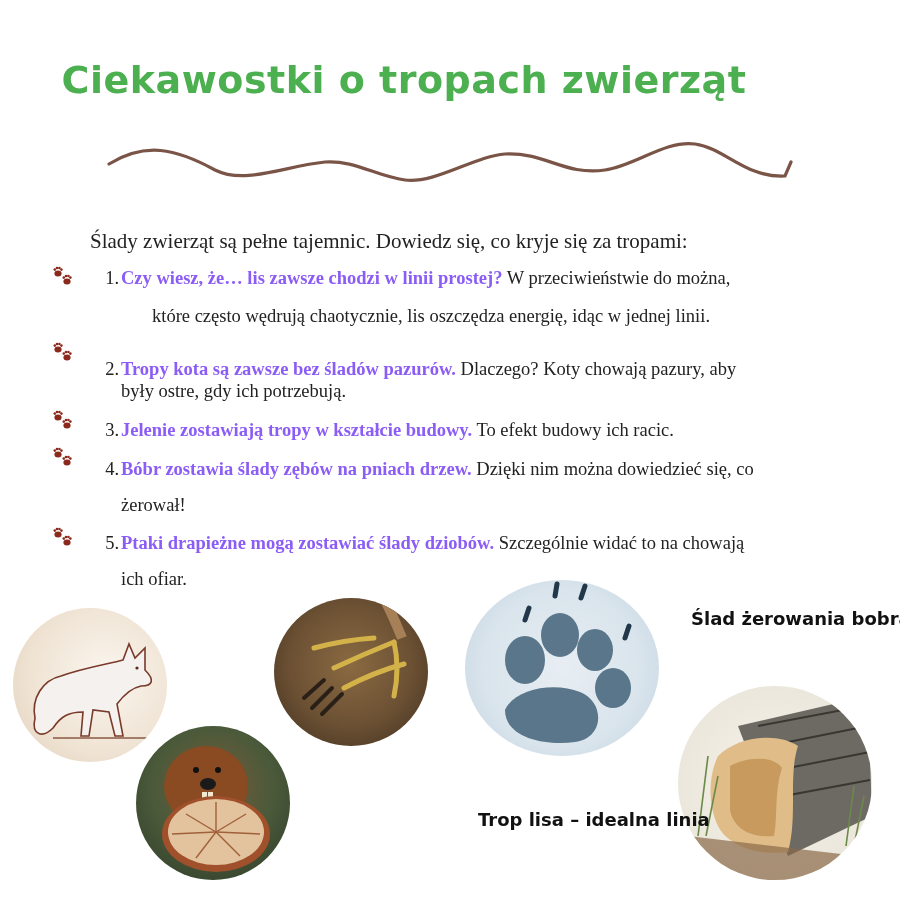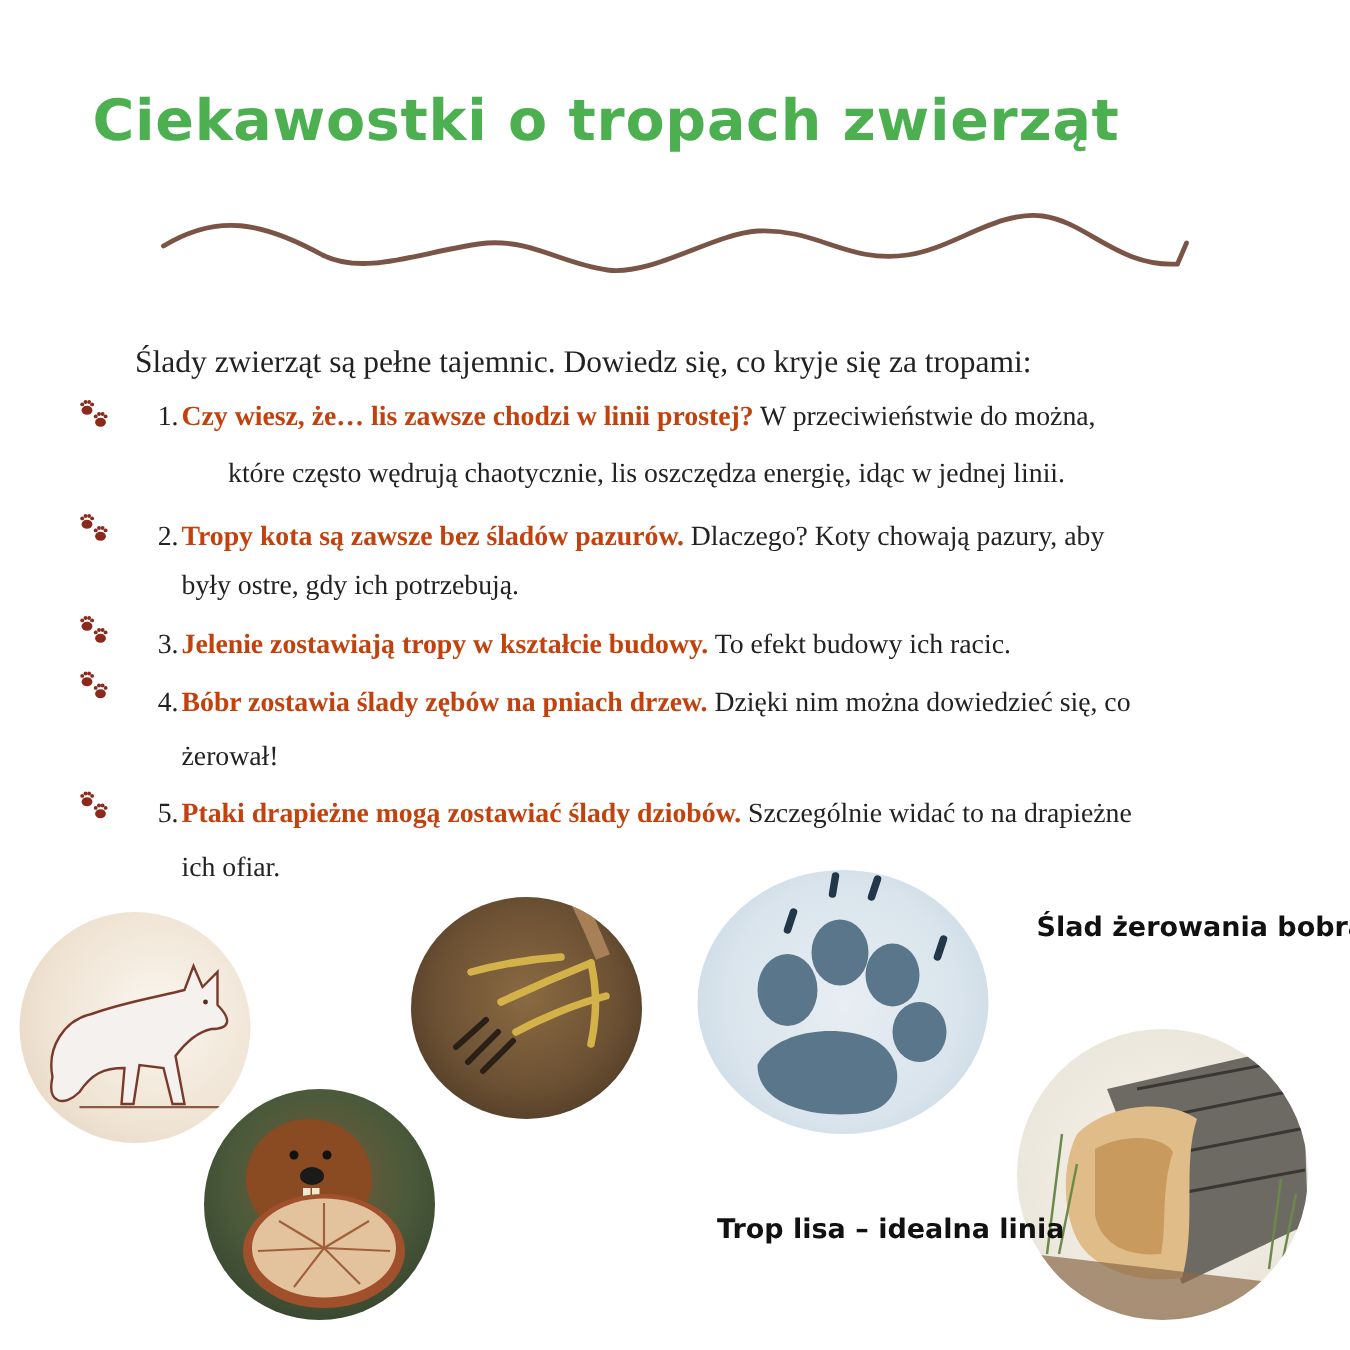--- a/index.html
+++ b/index.html
@@ -10,21 +10,21 @@
     letter-spacing:0.5px; color:#4caf50;
   }
   .wave { position:absolute; left:105px; top:140px; width:690px; height:50px; }
   .intro {
     position:absolute; left:90px; top:229px; font-size:21px; color:#222;
   }
   .item { position:absolute; left:0; width:900px; font-size:18.5px; color:#222; }
   .item .bullet { position:absolute; left:52px; width:24px; height:22px; }
   .item .line { position:absolute; white-space:nowrap; }
   .item .num { display:inline-block; width:19px; text-align:right; margin-right:2px; }
-  .item b { font-weight:bold; color:#c2410c; }
+  .item b { font-weight:bold; color:#8b5cf6; }
   .circle { position:absolute; border-radius:50%; overflow:hidden; }
   .caption {
     position:absolute; font-family:"DejaVu Sans", sans-serif; font-weight:bold;
     font-size:18px; color:#111; white-space:nowrap;
   }
 </style>
 </head>
 <body>
 
 <div class="title">Ciekawostki o tropach zwierząt</div>
@@ -56,21 +56,21 @@
     <span class="num">1.</span><b>Czy wiesz, że… lis zawsze chodzi w linii prostej?</b><span> W przeciwieństwie do można,</span>
   </div>
   <div class="line" style="left:121px; top:38px;margin-left:31px;">które często wędrują chaotycznie, lis oszczędza energię, idąc w jednej linii.</div>
 </div>
 
 <div class="item" style="top:344px;">
   <svg class="bullet" viewBox="0 0 24 22" style="top:-2px;">
     <use href="#paw" x="0" y="0"></use>
       <use href="#paw" x="9" y="8"></use>
   </svg>
-  <div class="line" style="left:100px; top:4px;">
+  <div class="line" style="left:100px; top:15px;">
     <span class="num">2.</span><b>Tropy kota są zawsze bez śladów pazurów.</b><span> Dlaczego? Koty chowają pazury, aby</span>
   </div>
   <div class="line" style="left:121px; top:37px;">były ostre, gdy ich potrzebują.</div>
 </div>
 
 <div class="item" style="top:420px;">
   <svg class="bullet" viewBox="0 0 24 22" style="top:-10px;">
     <use href="#paw" x="0" y="0"></use>
       <use href="#paw" x="9" y="8"></use>
   </svg>
@@ -89,21 +89,21 @@
   </div>
   <div class="line" style="left:121px; top:36px;">żerował!</div>
 </div>
 
 <div class="item" style="top:533px;">
   <svg class="bullet" viewBox="0 0 24 22" style="top:-6px;">
     <use href="#paw" x="0" y="0"></use>
       <use href="#paw" x="9" y="8"></use>
   </svg>
   <div class="line" style="left:100px; top:0;">
-    <span class="num">5.</span><b>Ptaki drapieżne mogą zostawiać ślady dziobów.</b><span> Szczególnie widać to na drapieżne</span>
+    <span class="num">5.</span><b>Ptaki drapieżne mogą zostawiać ślady dziobów.</b><span> Szczególnie widać to na chowają</span>
   </div>
   <div class="line" style="left:121px; top:36px;">ich ofiar.</div>
 </div>
 
 <div class="circle" style="left:13px; top:608px; width:154px; height:154px; background:radial-gradient(circle at 60% 45%, #fbf6ef 0%, #efe3d3 60%, #e3cfba 100%);" title="Lis idący w linii prostej">
   <svg viewBox="0 0 154 154" width="154" height="154">
     <path d="M22 110 C 18 90, 30 72, 48 68 C 70 60, 95 56, 110 52 L 116 36 L 122 50 L 132 40 L 132 62 C 142 72, 140 78, 128 78 C 118 80, 110 88, 104 96 L 110 128 L 102 128 L 96 104 L 80 102 L 76 128 L 68 128 L 70 104 C 56 104, 48 108, 40 120 C 30 130, 18 128, 22 110 Z" fill="#f4f1ee" stroke="#7a3a2a" stroke-width="1.6"></path>
     <line x1="40" y1="130" x2="140" y2="130" stroke="#8a5a44" stroke-width="1.5"></line>
     <circle cx="124" cy="60" r="1.6" fill="#5b2a1c"></circle>
   </svg>

